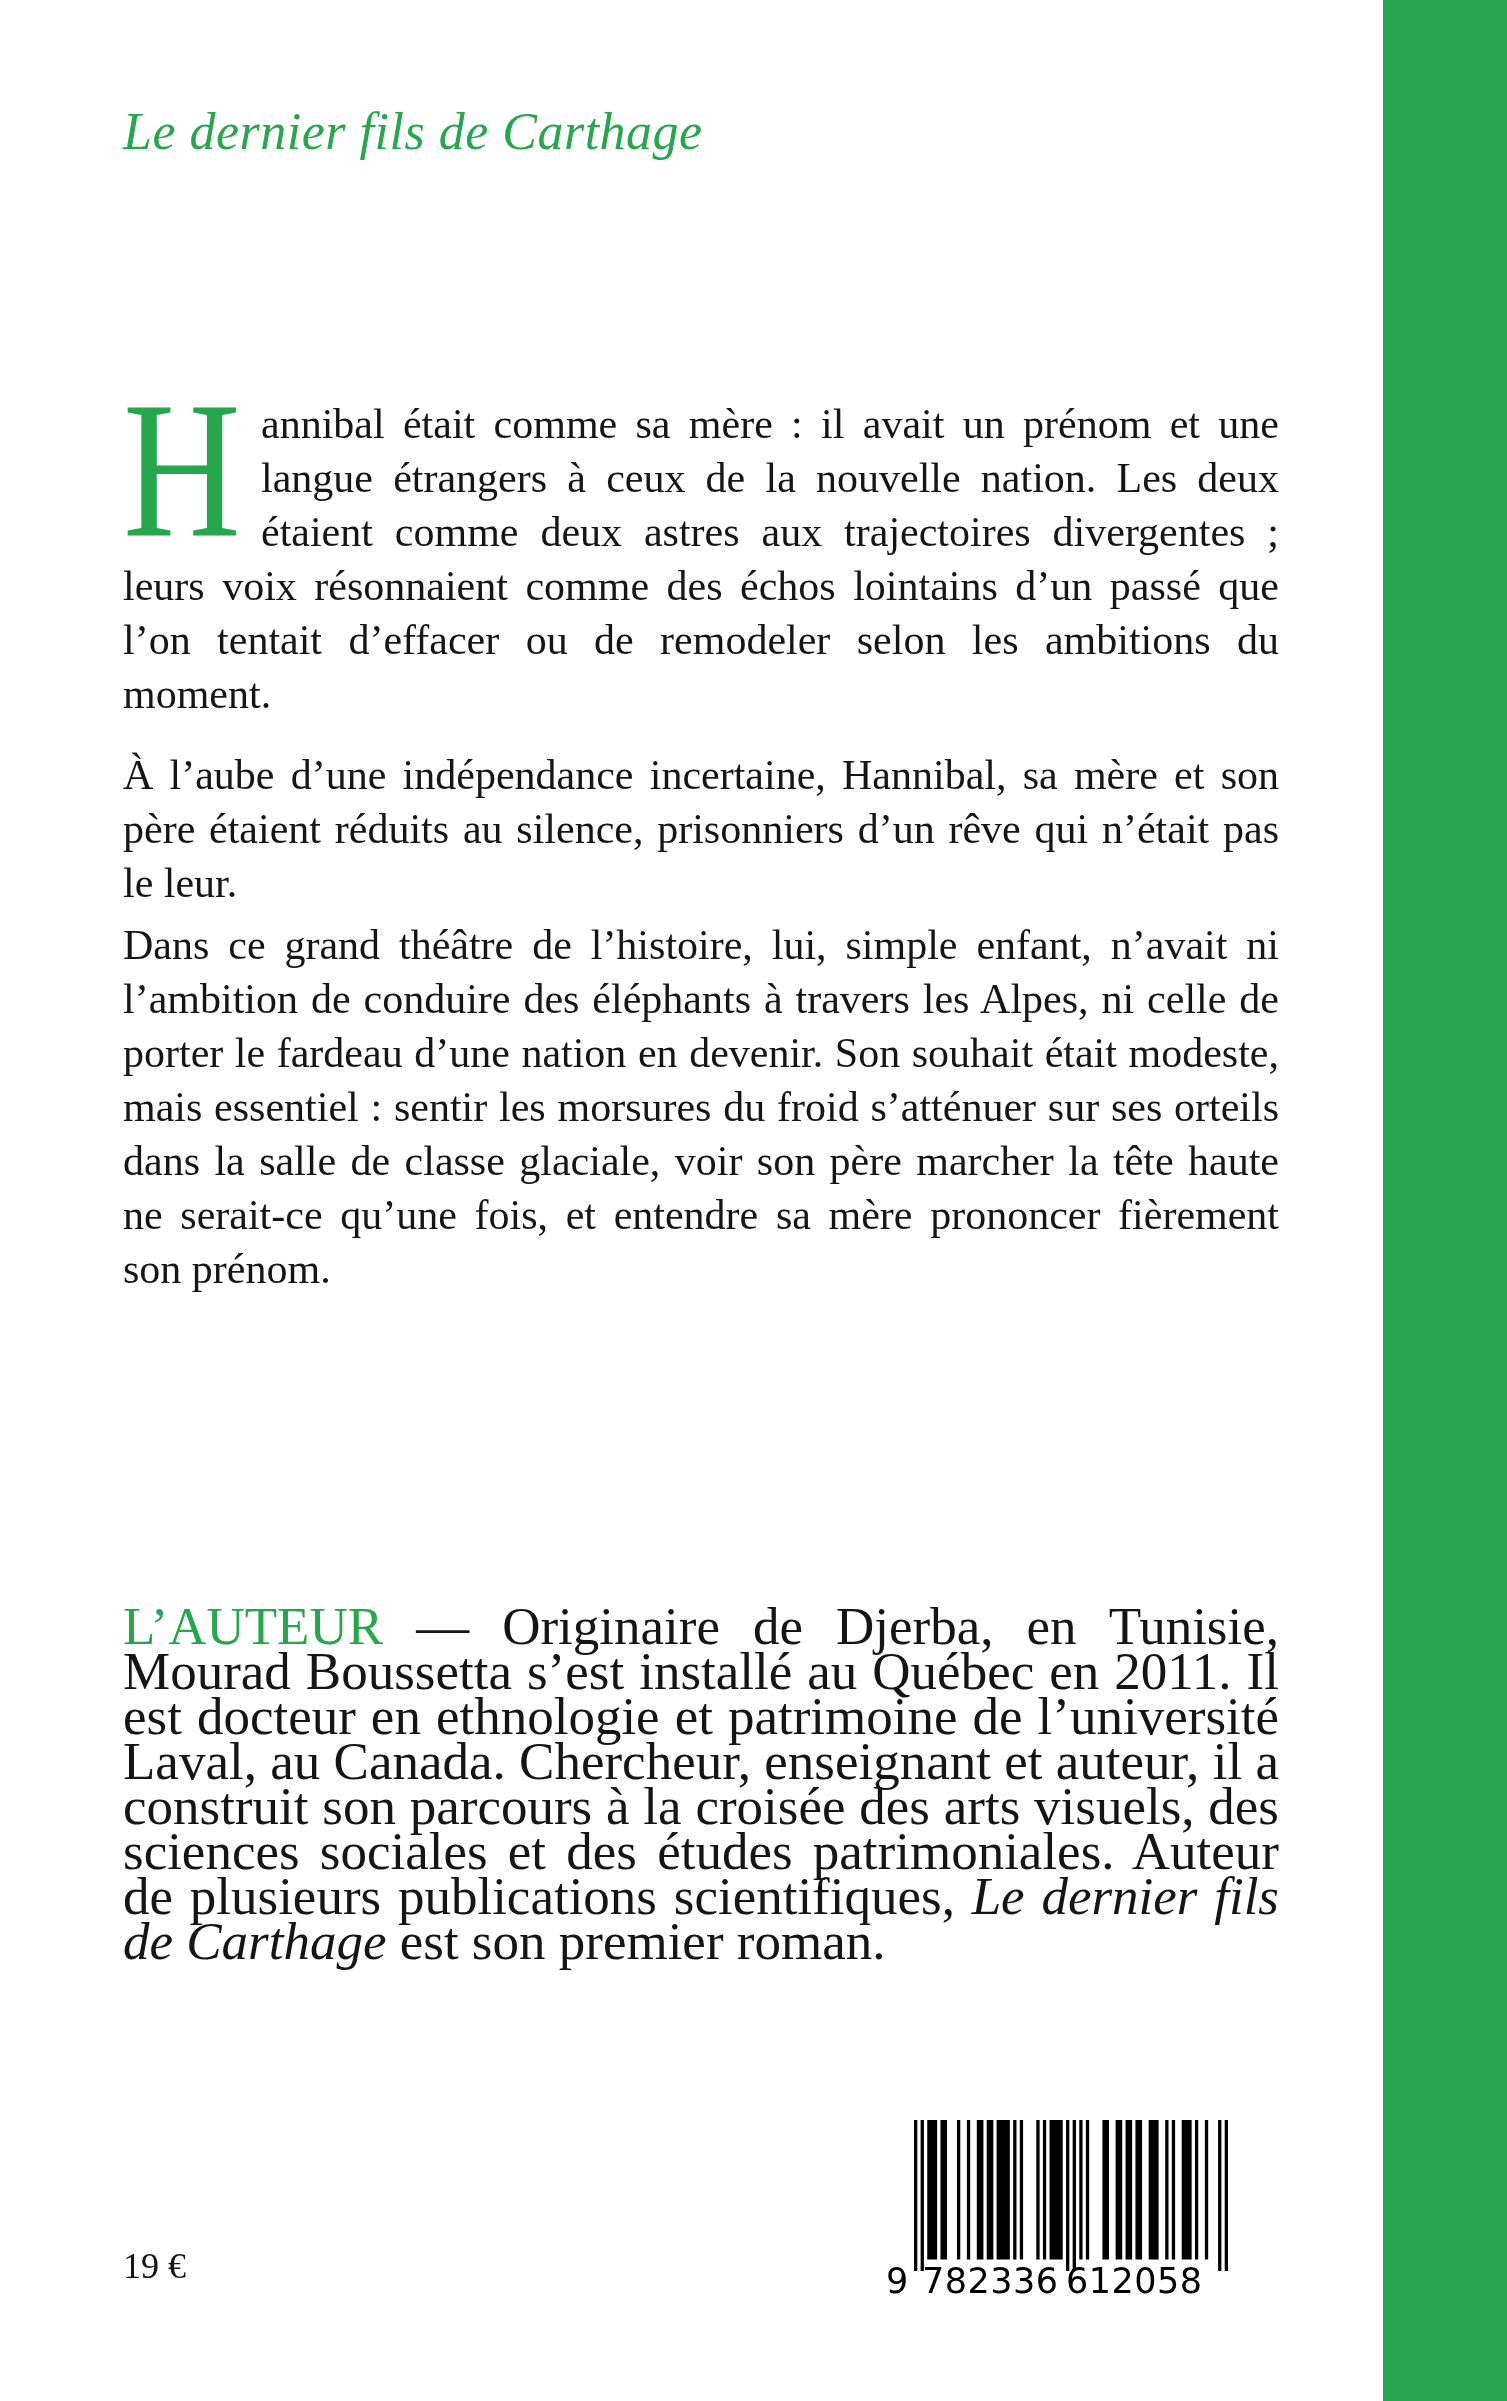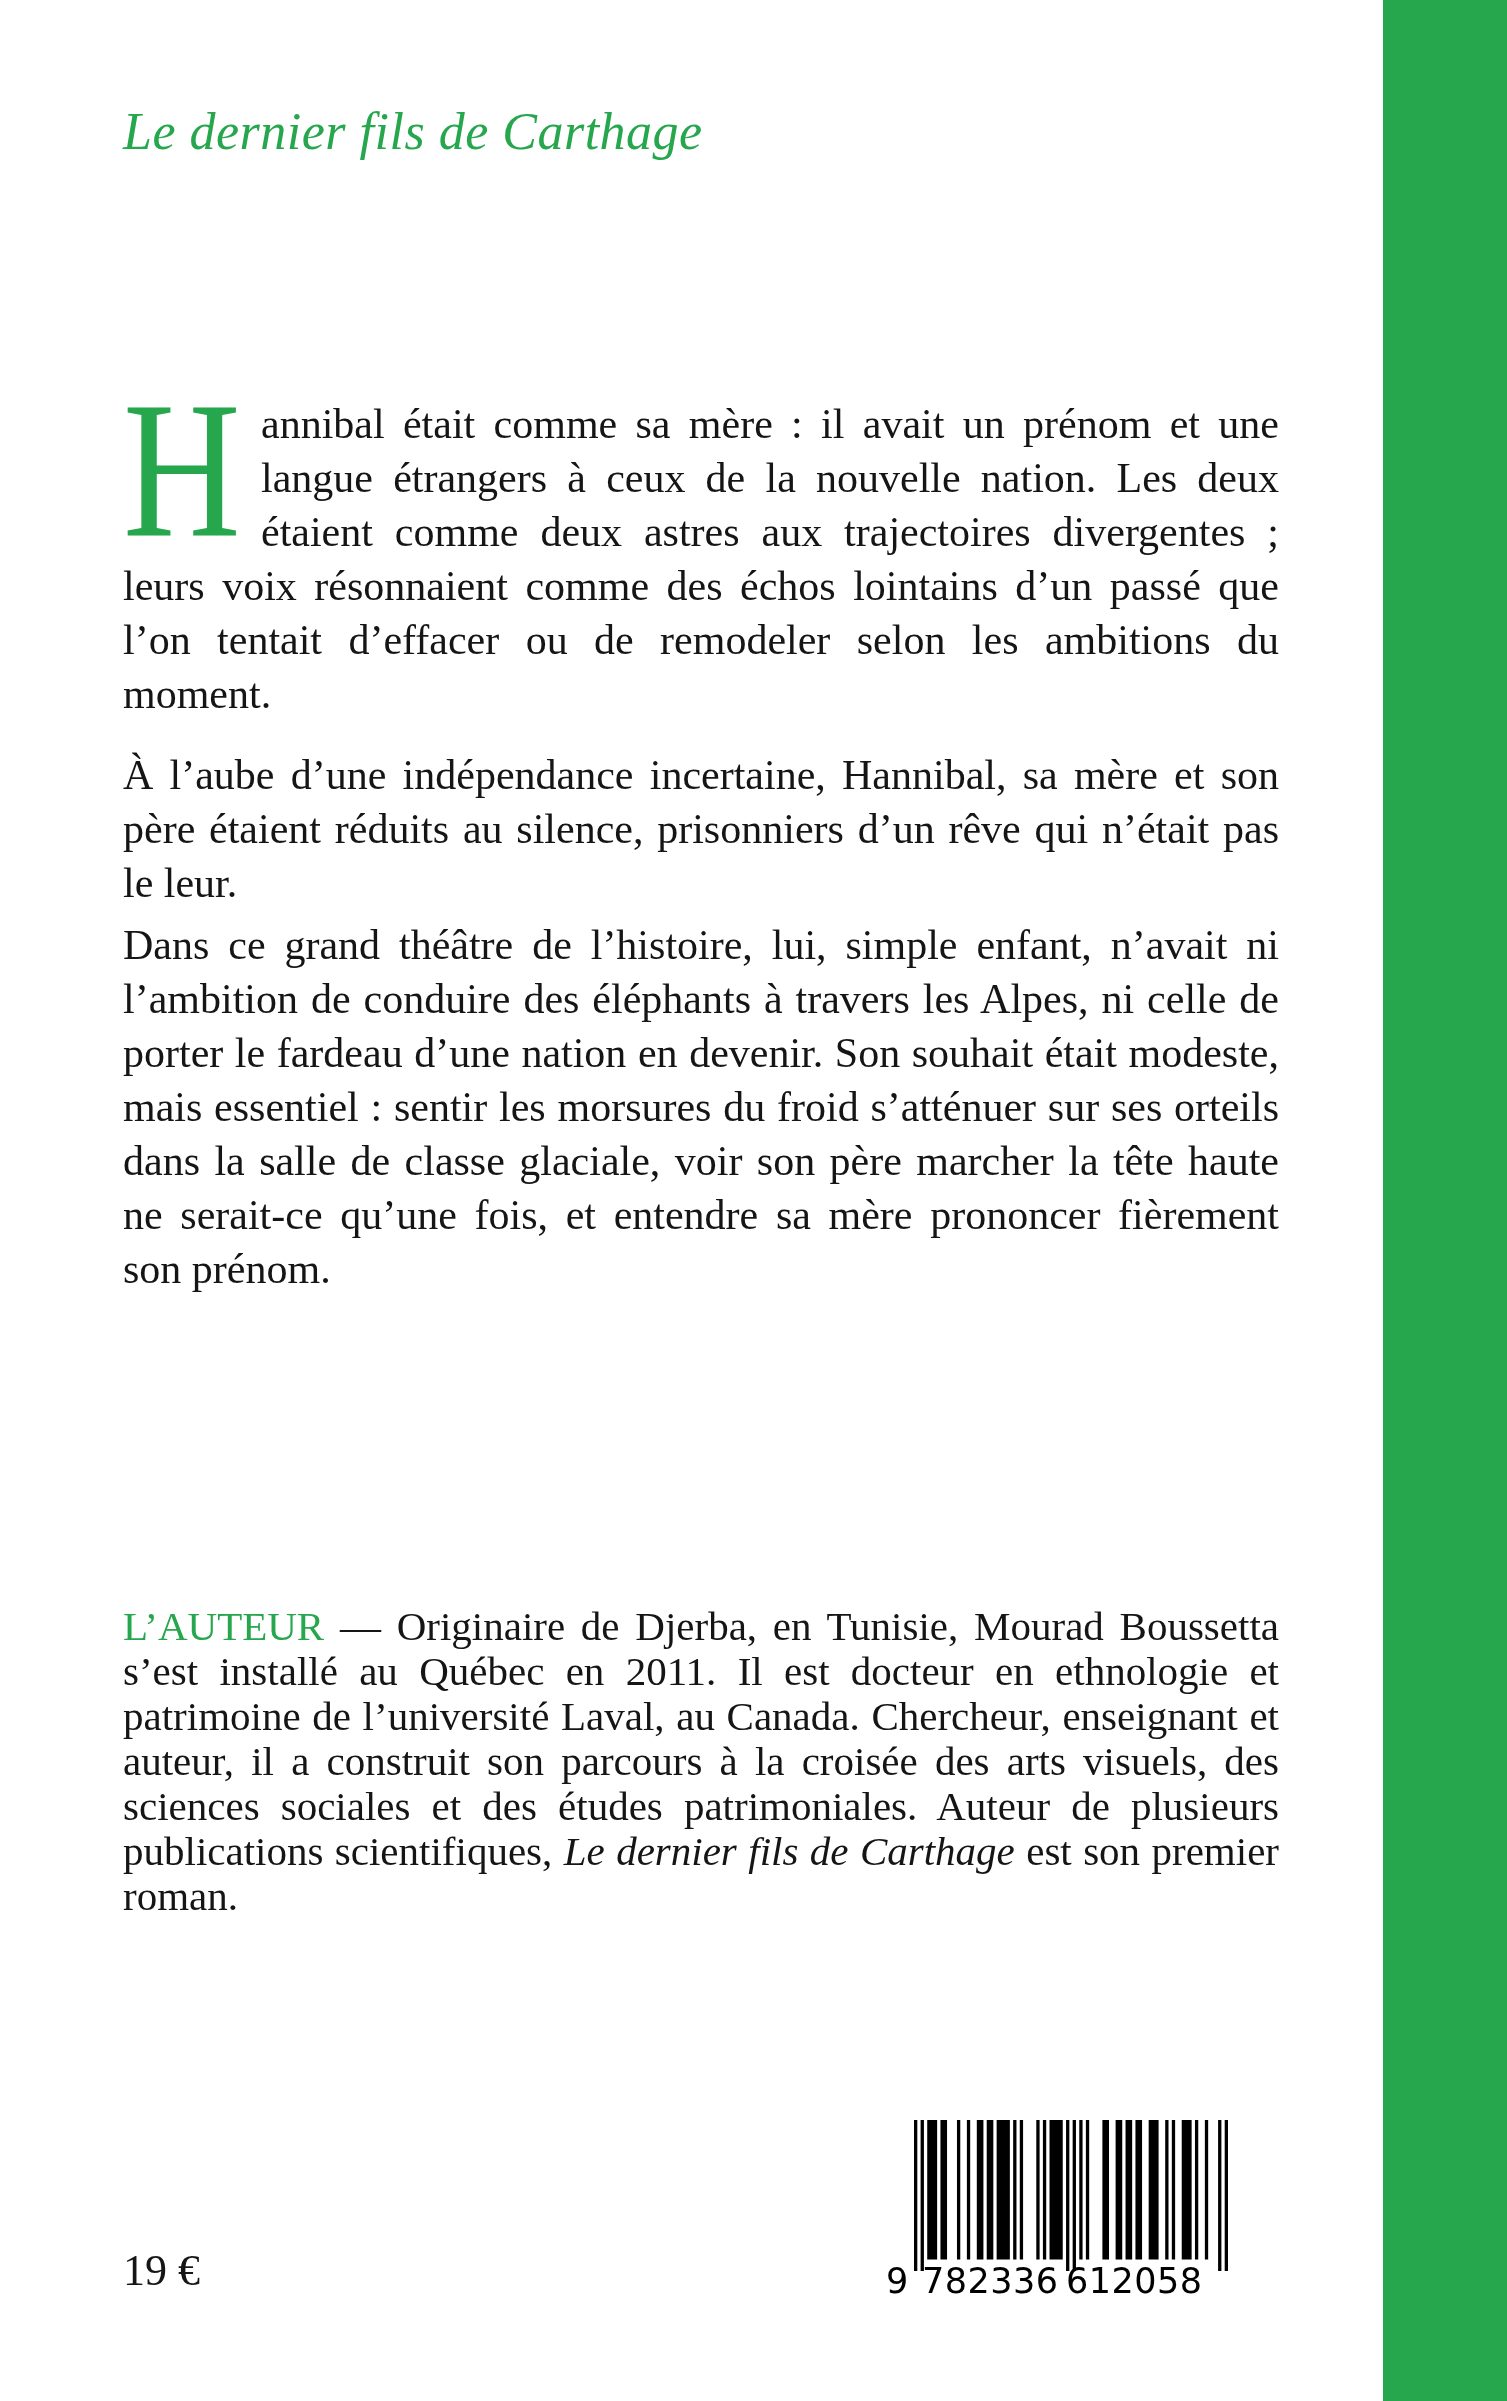--- a/index.html
+++ b/index.html
@@ -51,36 +51,36 @@
     font-size: 194px;
     line-height: 0.70;
     margin: 5.7px 21px 0 0;
     transform: scaleX(0.84);
     transform-origin: left top;
   }
   .author {
     position: absolute;
     left: 0; top: 1604px;
     width: 1156px;
-    font-size: 41px;
+    font-size: 53px;
     line-height: 45px;
     text-align: justify;
   }
   .author-label { color: var(--accent); }
   .italic { font-style: italic; }
   .isbn {
     position: absolute;
     left: 0; top: 2169px;
     font-size: 38px;
     white-space: nowrap;
   }
   .price {
     position: absolute;
     left: 0; top: 2245px;
-    font-size: 44px;
+    font-size: 36px;
     white-space: nowrap;
   }
   .barcode {
     position: absolute;
     left: 791px; top: 2120px;   
     width: 314px; height: 185px;
     background: #fff;
   }
   .barcode svg { display: block; width: 314px; height: 151px; }
   .bc-digits {

